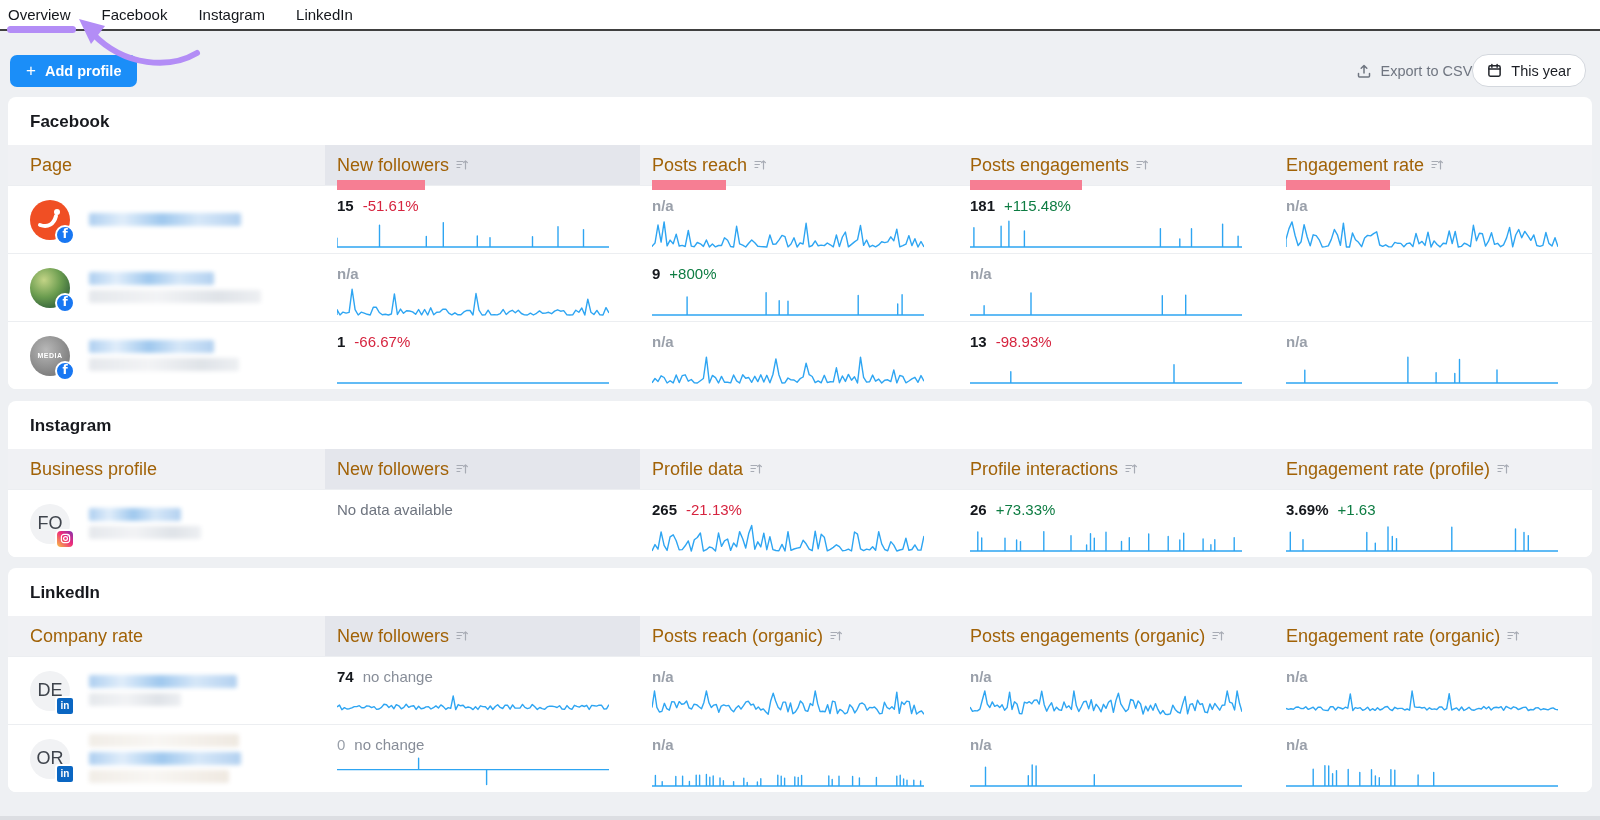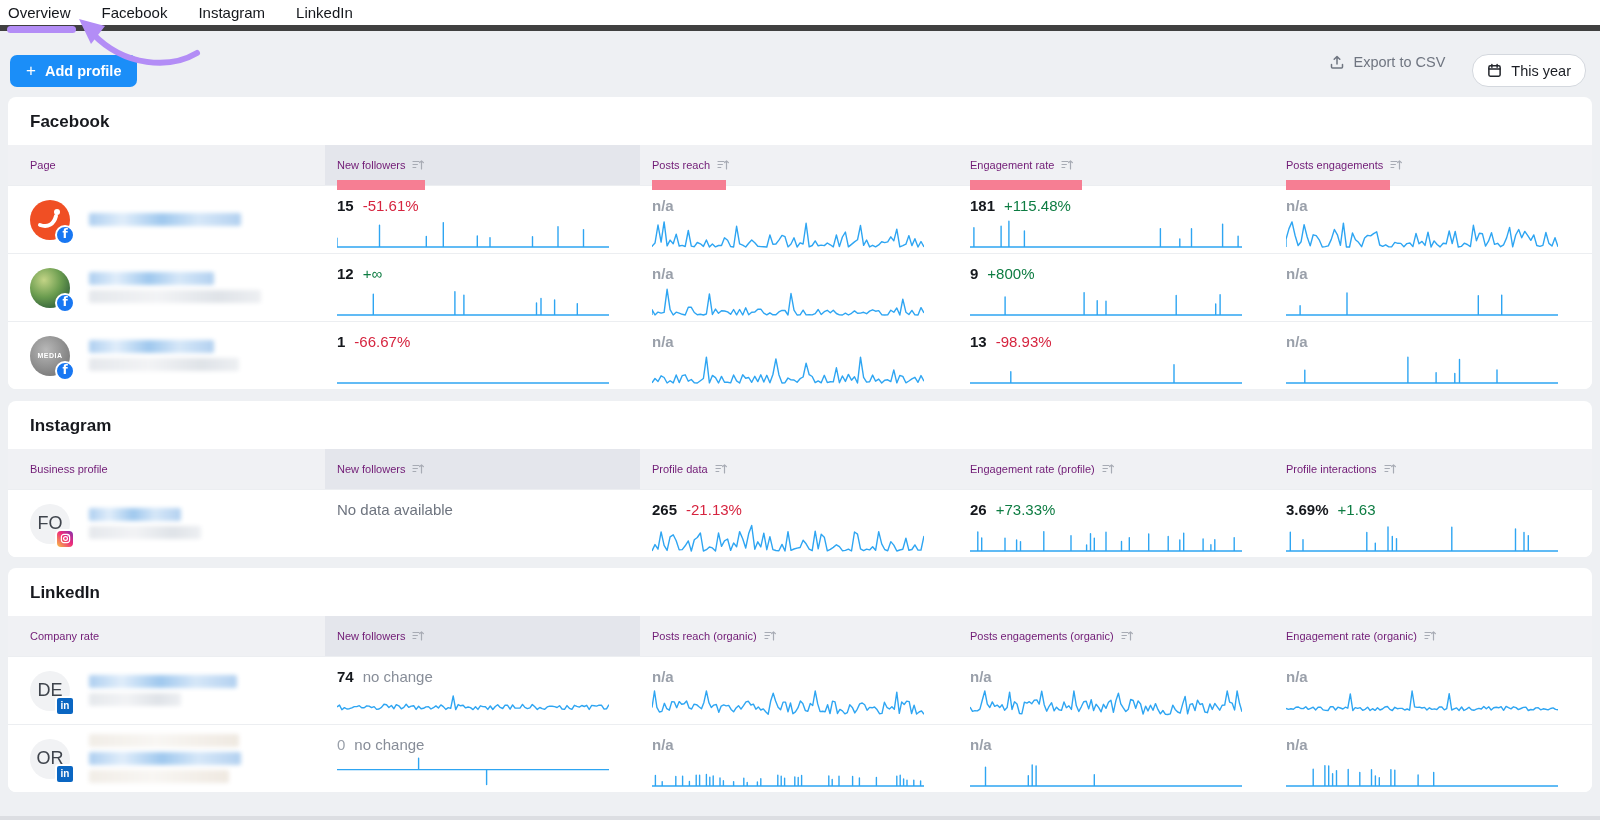--- a/index.html
+++ b/index.html
@@ -6,42 +6,42 @@
   html,body { width:1600px; height:820px; }
   body {
     font-family: "Liberation Sans", sans-serif;
     background:#eef0f3;
     position:relative;
     overflow:hidden;
     color:#15181d;
   }
   
   .tabbar{
-    height:31px; background:#fff; border-bottom:6px solid #404040;
+    height:31px; background:#fff; border-bottom:2px solid #404040;
     display:flex; align-items:center; gap:31px; padding-left:8px;
     position:relative;
   }
   .tab{ font-size:15px; color:#14171c; cursor:pointer; }
   .annot-underline{
     position:absolute; left:7px; top:26px; width:69px; height:7px;
     border-radius:4px; background:#b38df6; z-index:6;
   }
   .annot-arrow{ position:absolute; left:45px; top:11px; z-index:6; pointer-events:none; }
   
   .toolbar{
     display:flex; justify-content:space-between; align-items:center;
     margin:23px 14px 10px 10px; height:33px;
   }
   .btn-primary{
     display:flex; align-items:center; gap:9px; border:none; cursor:pointer;
     background:#1b8ef8; color:#fff; font-family:inherit;
     font-size:14.5px; font-weight:700; height:32px; padding:0 16px; border-radius:7px;
   }
   .btn-primary .plus{ font-size:17px; font-weight:400; line-height:1; }
-  .toolbar-right{ display:flex; align-items:flex-start; gap:27px; }
+  .toolbar-right{ display:flex; align-items:center; }
   .btn-link{
     display:flex; align-items:center; gap:8px; border:none; background:transparent;
     color:#6f7580; font-family:inherit; font-size:14.5px; cursor:pointer;
   }
   .btn-outline{
     display:flex; align-items:center; gap:9px; cursor:pointer;
     background:#fff; border:1px solid #d4d8de; border-radius:16px;
     height:33px; padding:0 14px; font-family:inherit; font-size:14.5px; color:#1b1e24;
   }
   
@@ -50,21 +50,21 @@
   .card + .card{ margin-top:11px; }
   #cards .card:nth-child(2){ margin-top:12px; }
   .card-title{ padding:15px 22px 13px; font-size:17px; font-weight:700; color:#17191e; }
   .thead, .trow{
     display:grid;
     grid-template-columns:317px 315px 318px 316px minmax(0,1fr);
   }
   .thead{ height:40px; background:#f0f1f4; position:relative; }
   .th{
     display:flex; align-items:center; gap:7px;
-    font-size:11px; color:#701a75; padding-left:12px;
+    font-size:18px; color:#a16207; padding-left:12px;
   }
   .th.entity{ padding-left:22px; }
   .th.sorted{ background:#e4e6ec; }
   .hl{ position:absolute; bottom:-5px; height:10px; background:#f67e93; z-index:3; }
   .trow{ height:68px; border-top:1px solid #eceef1; background:#fff; position:relative; }
   .trow:first-of-type{ border-top:none; }
   .entity-cell{ display:flex; align-items:center; gap:19px; padding-left:22px; cursor:pointer; }
   .cell.metric{ padding:11px 30px 0 12px; }
   .vline{ display:flex; align-items:baseline; gap:9px; height:19px; }
   .val{ font-size:15px; font-weight:700; color:#15181d; }
@@ -153,28 +153,28 @@
           </svg>
         </div>
         <div class="th metric">
           <span class="th-label">Posts reach</span>
           <svg width="13" height="12" viewBox="0 0 13 12" fill="none" stroke="#a7abb4" stroke-width="1.2" stroke-linecap="round">
             <path d="M1 2.5h6M1 5.5h4.4M1 8.5h2.8"></path>
             <path d="M9.5 10V1.8M9.5 1.8L7.6 3.7M9.5 1.8l1.9 1.9"></path>
           </svg>
         </div>
         <div class="th metric">
+          <span class="th-label">Posts engagements</span>
+          <svg width="13" height="12" viewBox="0 0 13 12" fill="none" stroke="#a7abb4" stroke-width="1.2" stroke-linecap="round">
+            <path d="M1 2.5h6M1 5.5h4.4M1 8.5h2.8"></path>
+            <path d="M9.5 10V1.8M9.5 1.8L7.6 3.7M9.5 1.8l1.9 1.9"></path>
+          </svg>
+        </div>
+        <div class="th metric">
           <span class="th-label">Engagement rate</span>
-          <svg width="13" height="12" viewBox="0 0 13 12" fill="none" stroke="#a7abb4" stroke-width="1.2" stroke-linecap="round">
-            <path d="M1 2.5h6M1 5.5h4.4M1 8.5h2.8"></path>
-            <path d="M9.5 10V1.8M9.5 1.8L7.6 3.7M9.5 1.8l1.9 1.9"></path>
-          </svg>
-        </div>
-        <div class="th metric">
-          <span class="th-label">Posts engagements</span>
           <svg width="13" height="12" viewBox="0 0 13 12" fill="none" stroke="#a7abb4" stroke-width="1.2" stroke-linecap="round">
             <path d="M1 2.5h6M1 5.5h4.4M1 8.5h2.8"></path>
             <path d="M9.5 10V1.8M9.5 1.8L7.6 3.7M9.5 1.8l1.9 1.9"></path>
           </svg>
         </div>
         <div class="hl" style="left:329px;width:88px"></div>
         <div class="hl" style="left:644px;width:74px"></div>
         <div class="hl" style="left:962px;width:112px"></div>
         <div class="hl" style="left:1278px;width:104px"></div>
       </div>
@@ -231,29 +231,20 @@
           <div class="av av-jungle">
             <span class="badge b-fb">f</span>
           </div>
           <div class="name-block">
             <div class="bl bl-blue" style="width:125px"></div>
             <div class="bl bl-gray" style="width:172px"></div>
           </div>
         </div>
         <div class="cell metric">
           <div class="vline">
-            <span class="val">12</span>
-            <span class="chg up">+∞</span>
-          </div>
-          <svg class="spark" width="272" height="30" viewBox="0 0 272 30">
-            <path d="M0 29 L36.3 29 L36.3 8.3 L36.3 29 L117.9 29 L117.9 5.7 L117.9 29 L126.9 29 L126.9 9.1 L126.9 29 L199.5 29 L199.5 16.9 L199.5 29 L204.0 29 L204.0 12.5 L204.0 29 L217.6 29 L217.6 14.0 L217.6 29 L240.3 29 L240.3 17.6 L240.3 29 L272 29" fill="none" stroke="#2ea5f2" stroke-width="1.4" stroke-linejoin="round"></path>
-          </svg>
-        </div>
-        <div class="cell metric">
-          <div class="vline">
             <span class="na">n/a</span>
           </div>
           <svg class="spark" width="272" height="30" viewBox="0 0 272 30">
             <path d="M0 29 L0.0 23.7 L3.0 29.0 L6.0 26.1 L9.1 27.1 L12.1 26.4 L15.1 3.3 L18.1 23.7 L21.2 29.0 L24.2 26.2 L27.2 27.2 L30.2 28.3 L33.2 29.0 L36.3 21.2 L39.3 21.3 L42.3 26.5 L45.3 28.8 L48.4 28.3 L51.4 29.0 L54.4 28.0 L57.4 7.9 L60.4 28.5 L63.5 23.1 L66.5 27.3 L69.5 24.8 L72.5 25.0 L75.6 25.9 L78.6 28.3 L81.6 23.5 L84.6 28.8 L87.6 23.5 L90.7 29.0 L93.7 21.8 L96.7 28.8 L99.7 26.2 L102.8 26.1 L105.8 23.2 L108.8 23.2 L111.8 27.2 L114.8 28.9 L117.9 26.8 L120.9 28.8 L123.9 28.8 L126.9 25.9 L130.0 24.4 L133.0 24.5 L136.0 29.0 L139.0 7.5 L142.0 24.1 L145.1 29.0 L148.1 28.8 L151.1 24.2 L154.1 28.9 L157.2 28.6 L160.2 28.9 L163.2 27.6 L166.2 23.5 L169.2 28.5 L172.3 25.7 L175.3 24.3 L178.3 26.7 L181.3 24.2 L184.4 27.5 L187.4 28.9 L190.4 29.0 L193.4 27.2 L196.4 29.0 L199.5 27.3 L202.5 24.9 L205.5 27.3 L208.5 27.1 L211.6 26.3 L214.6 27.7 L217.6 25.1 L220.6 23.8 L223.6 25.2 L226.7 24.6 L229.7 28.7 L232.7 29.0 L235.7 28.9 L238.8 24.2 L241.8 26.3 L244.8 22.0 L247.8 29.0 L250.8 13.1 L253.9 26.2 L256.9 28.5 L259.9 24.4 L262.9 28.9 L266.0 29.0 L269.0 21.6 L272.0 26.9" fill="none" stroke="#2ea5f2" stroke-width="1.4" stroke-linejoin="round"></path>
           </svg>
         </div>
         <div class="cell metric">
           <div class="vline">
             <span class="val">9</span>
             <span class="chg up">+800%</span>
@@ -330,28 +321,28 @@
           </svg>
         </div>
         <div class="th metric">
           <span class="th-label">Profile data</span>
           <svg width="13" height="12" viewBox="0 0 13 12" fill="none" stroke="#a7abb4" stroke-width="1.2" stroke-linecap="round">
             <path d="M1 2.5h6M1 5.5h4.4M1 8.5h2.8"></path>
             <path d="M9.5 10V1.8M9.5 1.8L7.6 3.7M9.5 1.8l1.9 1.9"></path>
           </svg>
         </div>
         <div class="th metric">
+          <span class="th-label">Profile interactions</span>
+          <svg width="13" height="12" viewBox="0 0 13 12" fill="none" stroke="#a7abb4" stroke-width="1.2" stroke-linecap="round">
+            <path d="M1 2.5h6M1 5.5h4.4M1 8.5h2.8"></path>
+            <path d="M9.5 10V1.8M9.5 1.8L7.6 3.7M9.5 1.8l1.9 1.9"></path>
+          </svg>
+        </div>
+        <div class="th metric">
           <span class="th-label">Engagement rate (profile)</span>
-          <svg width="13" height="12" viewBox="0 0 13 12" fill="none" stroke="#a7abb4" stroke-width="1.2" stroke-linecap="round">
-            <path d="M1 2.5h6M1 5.5h4.4M1 8.5h2.8"></path>
-            <path d="M9.5 10V1.8M9.5 1.8L7.6 3.7M9.5 1.8l1.9 1.9"></path>
-          </svg>
-        </div>
-        <div class="th metric">
-          <span class="th-label">Profile interactions</span>
           <svg width="13" height="12" viewBox="0 0 13 12" fill="none" stroke="#a7abb4" stroke-width="1.2" stroke-linecap="round">
             <path d="M1 2.5h6M1 5.5h4.4M1 8.5h2.8"></path>
             <path d="M9.5 10V1.8M9.5 1.8L7.6 3.7M9.5 1.8l1.9 1.9"></path>
           </svg>
         </div>
       </div>
       <div class="trow">
         <div class="cell entity-cell">
           <div class="av av-initials">
             <span class="av-initials-text">FO</span>

